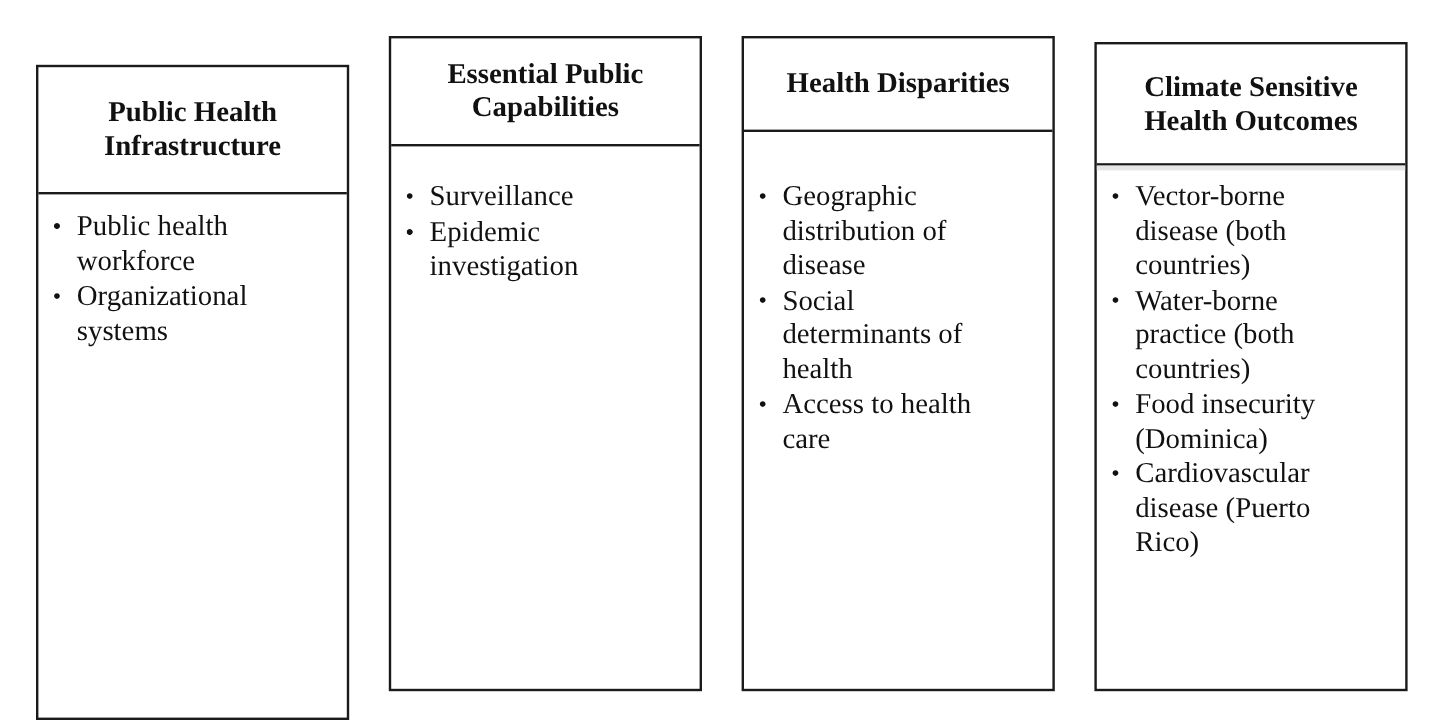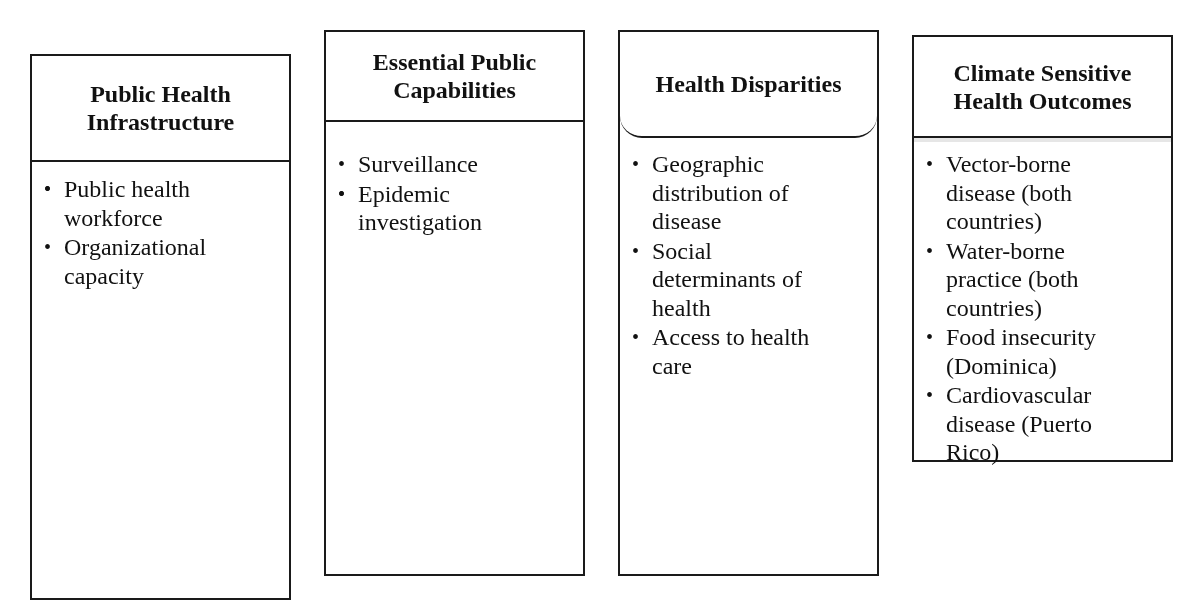--- a/index.html
+++ b/index.html
@@ -76,21 +76,21 @@
   <div class="box-header" style="height:106px;">
     <div class="box-title">
       <div>Public Health</div>
       <div>Infrastructure</div>
     </div>
   </div>
   <div class="box-body" style="top:106px;">
     <ul class="bullets" style="width:200px;">
       <li><span class="bullet">•</span></li>
       <li><span class="bullet">•</span><span>Public health workforce</span></li>
-      <li><span class="bullet">•</span><span>Organizational capacity</span></li>
+      <li><span class="bullet">•</span><span>Organizational systems</span></li>
     </ul>
   </div>
 </div>
 
 <div class="box" style="left:324px; top:30px; width:261px; height:546px;">
   <div class="box-header" style="height:90px;">
     <div class="box-title">
       <div>Essential Public</div>
       <div>Capabilities</div>
     </div>
@@ -98,35 +98,35 @@
   <div class="box-body" style="top:106px;">
     <ul class="bullets" style="width:185px;">
       <li><span class="bullet">•</span><span>Surveillance</span></li>
       <li><span class="bullet">•</span></li>
       <li><span class="bullet">•</span><span>Epidemic investigation</span></li>
     </ul>
   </div>
 </div>
 
 <div class="box" style="left:618px; top:30px; width:261px; height:546px;">
-  <div class="box-header" style="height:106px;border-radius:22px;">
+  <div class="box-header" style="height:78px;">
     <div class="box-title">
       <div>Health Disparities</div>
     </div>
   </div>
   <div class="box-body" style="top:106px;">
     <ul class="bullets" style="width:205px;">
       <li><span class="bullet">•</span><span>Geographic distribution of disease</span></li>
       <li><span class="bullet">•</span><span>Social determinants of health</span></li>
       <li><span class="bullet">•</span><span>Access to health care</span></li>
     </ul>
   </div>
 </div>
 
-<div class="box" style="left:912px; top:35px; width:261px; height:427px;">
+<div class="box" style="left:912px; top:35px; width:261px; height:541px;">
   <div class="box-header" style="height:101px;">
     <div class="box-title">
       <div>Climate Sensitive</div>
       <div>Health Outcomes</div>
     </div>
   </div>
   <div class="box-body shaded-top" style="top:101px; padding-top:8px;">
     <ul class="bullets" style="width:185px;">
       <li><span class="bullet">•</span><span>Vector-borne disease (both countries)</span></li>
       <li><span class="bullet">•</span><span>Water-borne practice (both countries)</span></li>

